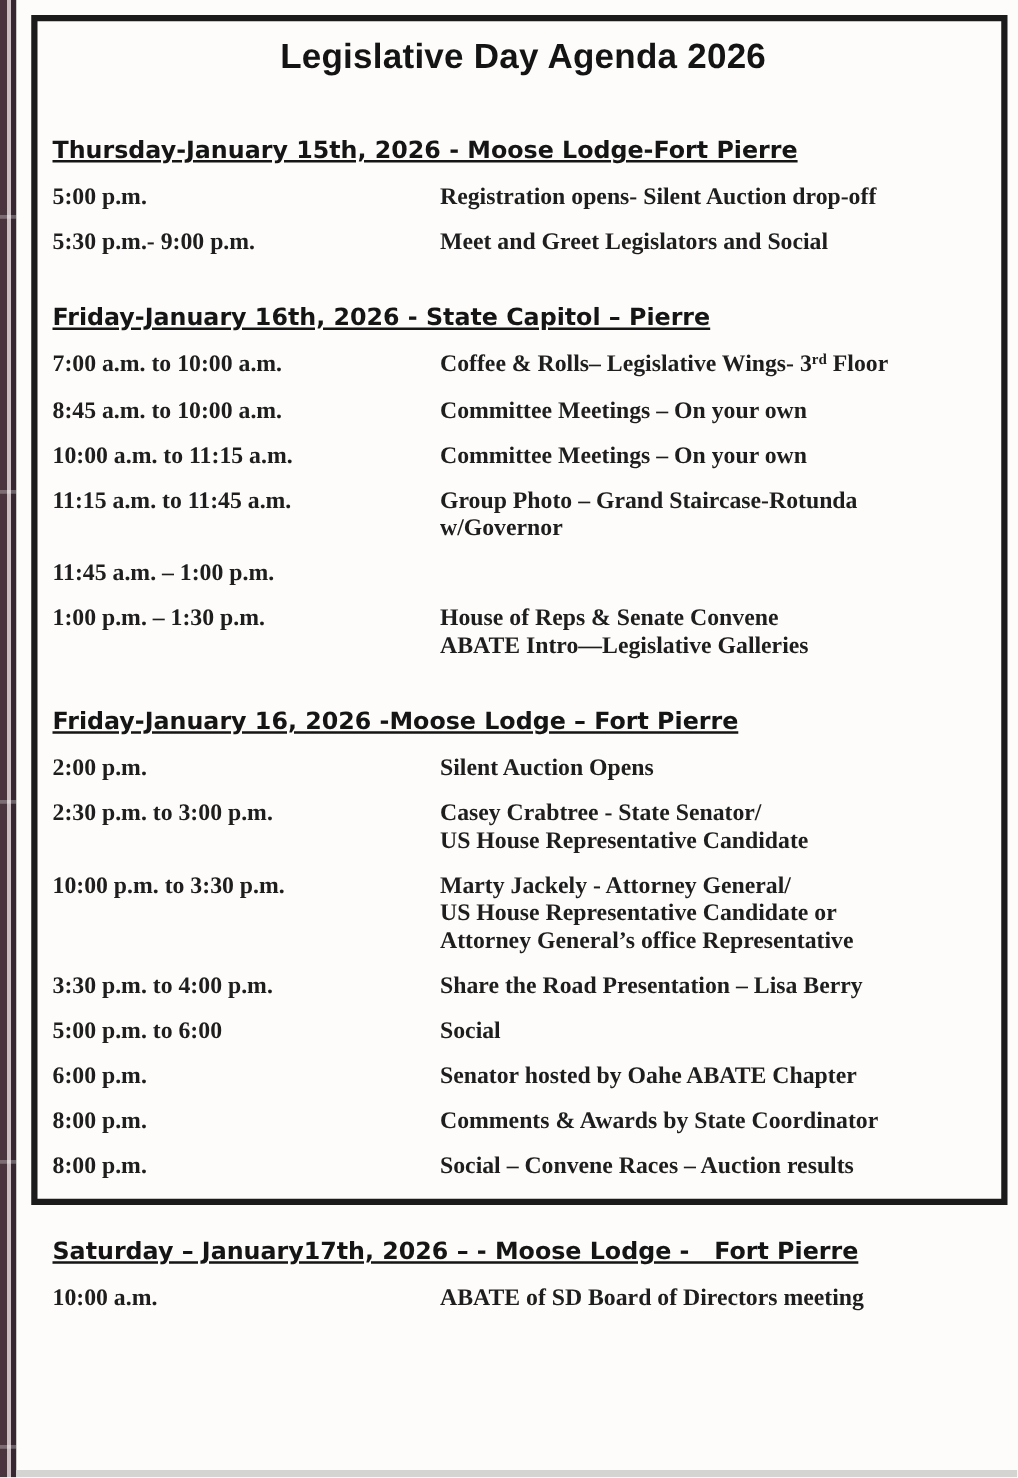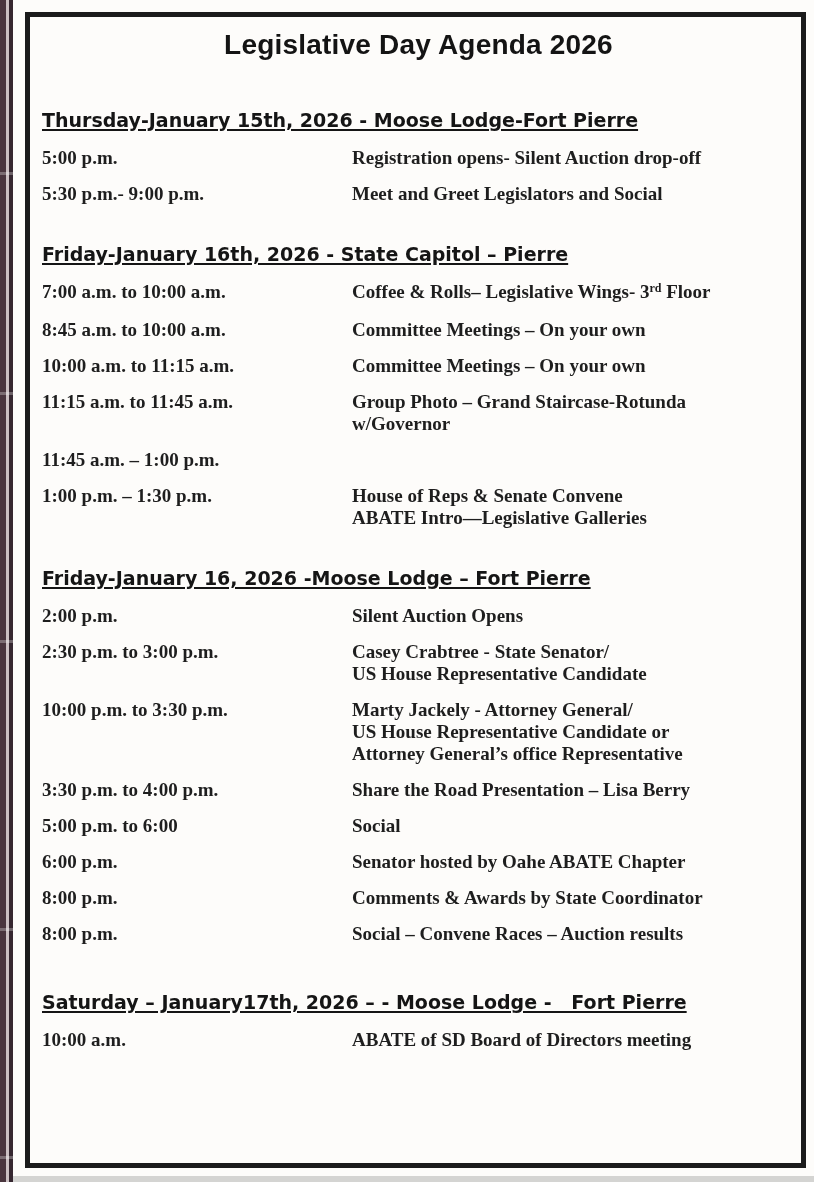--- a/index.html
+++ b/index.html
@@ -30,21 +30,21 @@
     position:absolute;left:0;width:13px;height:3px;
     background:rgba(255,255,255,.28);
   }
   .s1{top:172px}.s2{top:392px}.s3{top:640px}.s4{top:928px}.s5{top:1156px}
   .bottom-edge{
     position:absolute;left:13px;right:0;bottom:0;height:6px;
     background:#d4d4d2;
   }
   .doc-box{
     position:absolute;left:25px;top:12px;
-    width:781px;height:1156px;
+    width:781px;height:952px;
     border:5px solid var(--border);
     background:var(--background);
     padding:0 6px 0 12px;
   }
   .title{
     margin:10px 0 44px 0;
     text-align:center;
     font-family:"Liberation Sans",sans-serif;
     font-weight:bold;font-size:28px;line-height:36px;
     letter-spacing:0.2px;color:#141414;

